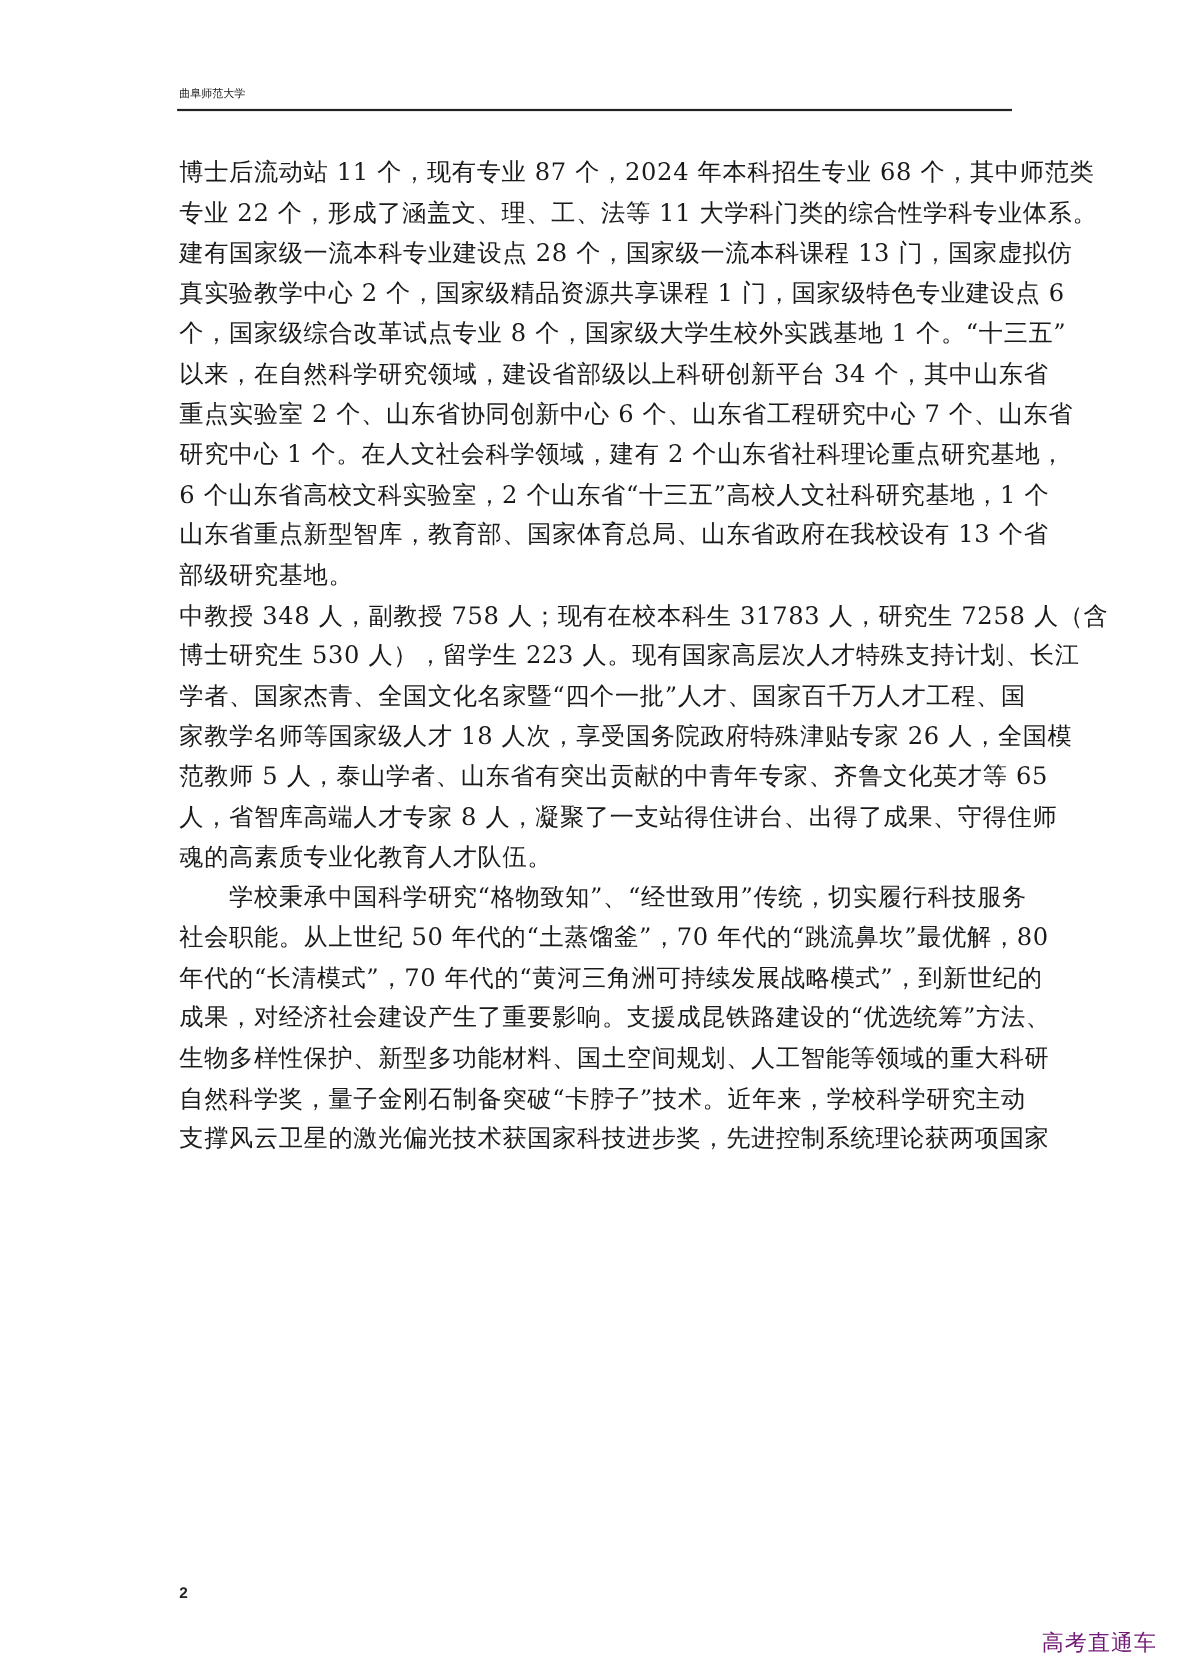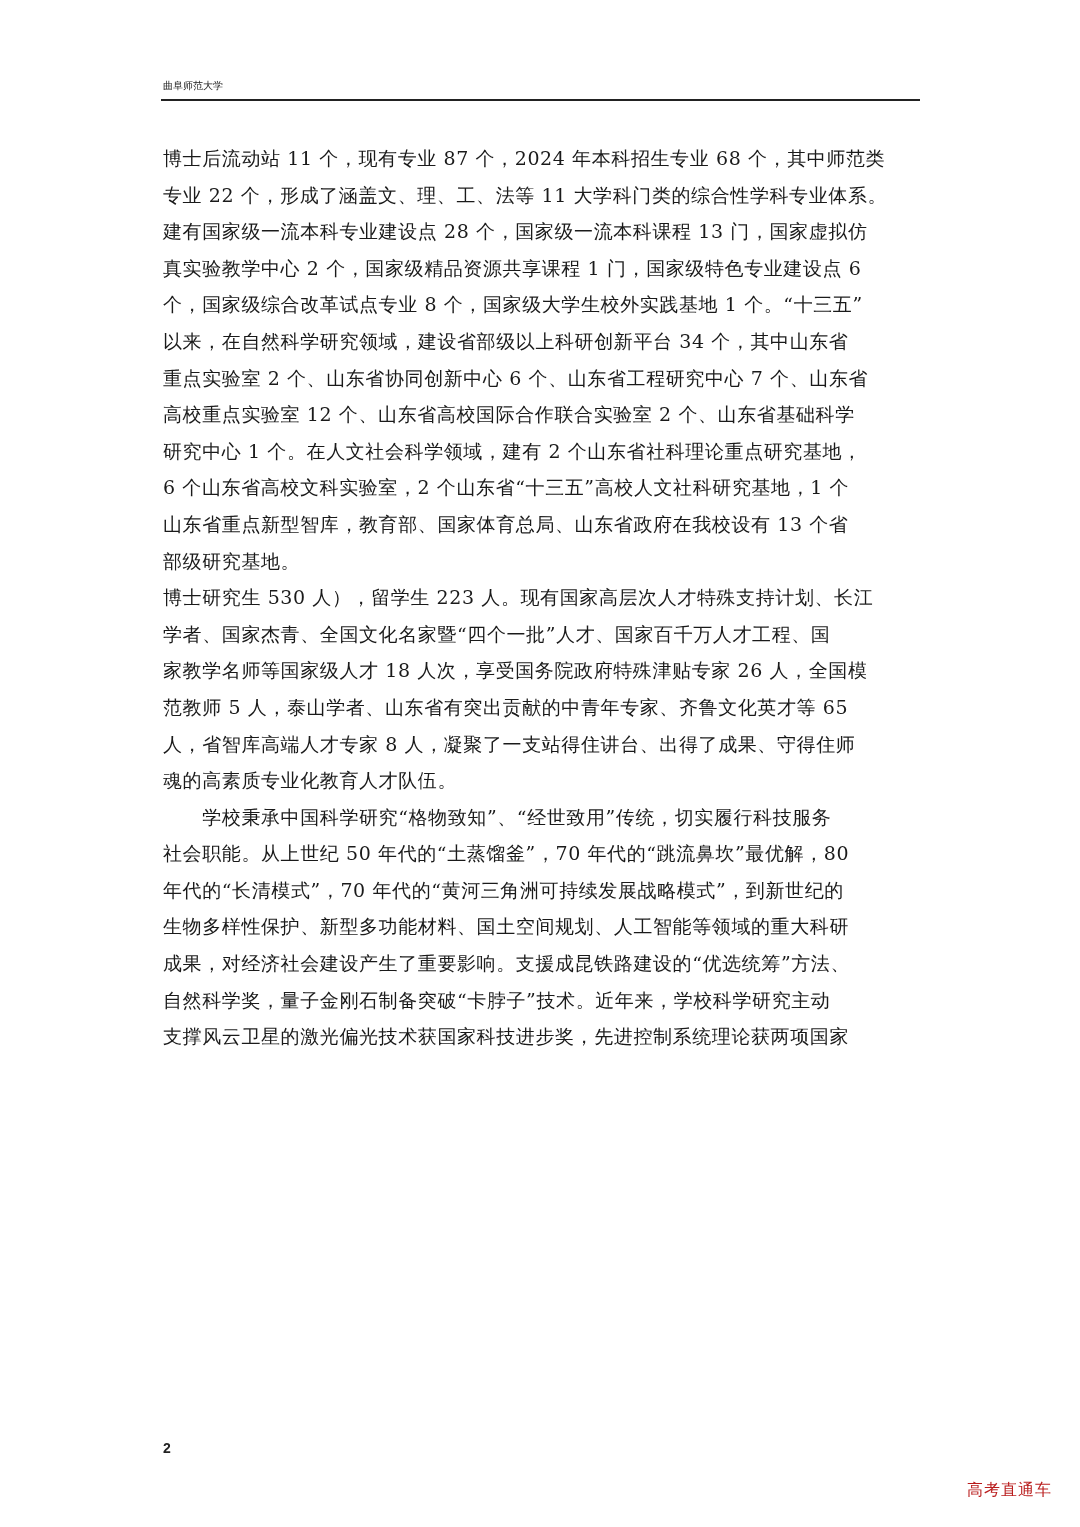--- a/index.html
+++ b/index.html
@@ -11,60 +11,60 @@
       position: absolute; left: 163px; top: 76px; width: 756px;
       font-size: 10px; line-height: 20px; color: #222;
     }
     .rule {
       position: absolute; left: 161px; top: 99px; width: 759px; height: 2px; background: #222;
     }
     .body-text {
       position: absolute; left: 163px; top: 140px; width: 756px;
     }
     .line {
-      font-size: 19px; line-height: 36.6px; height: 36.6px; white-space: nowrap;
+      font-size: 22px; line-height: 36.6px; height: 36.6px; white-space: nowrap;
       letter-spacing: 0.6px; color: #1a1a1a;
     }
     .page-number {
       position: absolute; left: 163px; top: 1440px; font-size: 14px; font-weight: bold; color: #222;
       font-family: "Liberation Sans", sans-serif;
     }
     .watermark {
-      position: absolute; right: 28px; top: 1480px; font-size: 16px; color: #b91c1c;
+      position: absolute; right: 28px; top: 1480px; font-size: 20px; color: #701a75;
       font-family: "DejaVu Sans", sans-serif; letter-spacing: 1px;
     }
   </style>
 </head>
 <body>
 
 <div class="header">曲阜师范大学</div>
 <div class="rule"></div>
 
 <div class="body-text">
   <div class="line">博士后流动站 11 个，现有专业 87 个，2024 年本科招生专业 68 个，其中师范类</div>
   <div class="line">专业 22 个，形成了涵盖文、理、工、法等 11 大学科门类的综合性学科专业体系。</div>
   <div class="line">建有国家级一流本科专业建设点 28 个，国家级一流本科课程 13 门，国家虚拟仿</div>
   <div class="line">真实验教学中心 2 个，国家级精品资源共享课程 1 门，国家级特色专业建设点 6</div>
   <div class="line">个，国家级综合改革试点专业 8 个，国家级大学生校外实践基地 1 个。“十三五”</div>
   <div class="line">以来，在自然科学研究领域，建设省部级以上科研创新平台 34 个，其中山东省</div>
   <div class="line">重点实验室 2 个、山东省协同创新中心 6 个、山东省工程研究中心 7 个、山东省</div>
-  <div class="line">高校重点实验室 12 个、山东省高校国际合作联合实验室 2 个、山东省基础科学</div>
   <div class="line">研究中心 1 个。在人文社会科学领域，建有 2 个山东省社科理论重点研究基地，</div>
   <div class="line">6 个山东省高校文科实验室，2 个山东省“十三五”高校人文社科研究基地，1 个</div>
   <div class="line">山东省重点新型智库，教育部、国家体育总局、山东省政府在我校设有 13 个省</div>
   <div class="line">部级研究基地。</div>
+  <div class="line">中教授 348 人，副教授 758 人；现有在校本科生 31783 人，研究生 7258 人（含</div>
   <div class="line">博士研究生 530 人），留学生 223 人。现有国家高层次人才特殊支持计划、长江</div>
   <div class="line">学者、国家杰青、全国文化名家暨“四个一批”人才、国家百千万人才工程、国</div>
   <div class="line">家教学名师等国家级人才 18 人次，享受国务院政府特殊津贴专家 26 人，全国模</div>
   <div class="line">范教师 5 人，泰山学者、山东省有突出贡献的中青年专家、齐鲁文化英才等 65</div>
   <div class="line">人，省智库高端人才专家 8 人，凝聚了一支站得住讲台、出得了成果、守得住师</div>
   <div class="line">魂的高素质专业化教育人才队伍。</div>
   <div class="line">　　学校秉承中国科学研究“格物致知”、“经世致用”传统，切实履行科技服务</div>
   <div class="line">社会职能。从上世纪 50 年代的“土蒸馏釜”，70 年代的“跳流鼻坎”最优解，80</div>
   <div class="line">年代的“长清模式”，70 年代的“黄河三角洲可持续发展战略模式”，到新世纪的</div>
+  <div class="line">成果，对经济社会建设产生了重要影响。支援成昆铁路建设的“优选统筹”方法、</div>
   <div class="line">生物多样性保护、新型多功能材料、国土空间规划、人工智能等领域的重大科研</div>
-  <div class="line">成果，对经济社会建设产生了重要影响。支援成昆铁路建设的“优选统筹”方法、</div>
   <div class="line">自然科学奖，量子金刚石制备突破“卡脖子”技术。近年来，学校科学研究主动</div>
   <div class="line">支撑风云卫星的激光偏光技术获国家科技进步奖，先进控制系统理论获两项国家</div>
 </div>
 
 <div class="page-number">2</div>
 <div class="watermark">高考直通车</div>
 
 </body></html>

